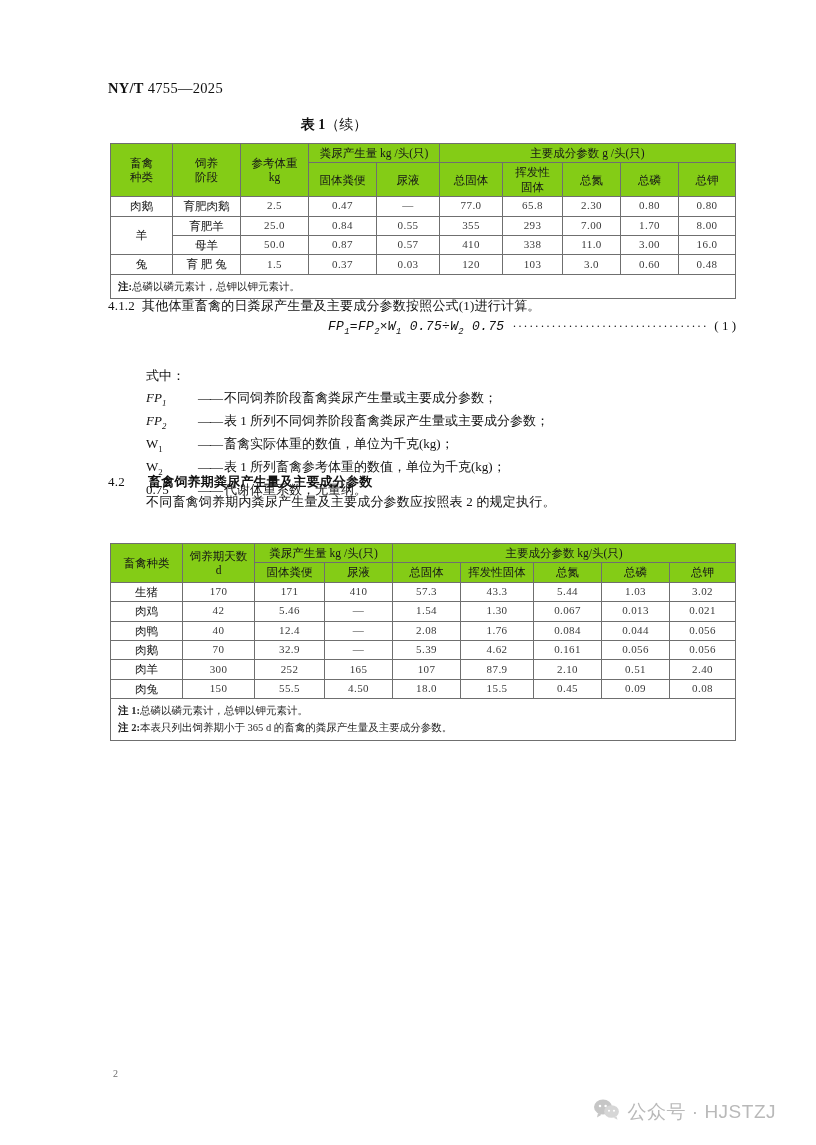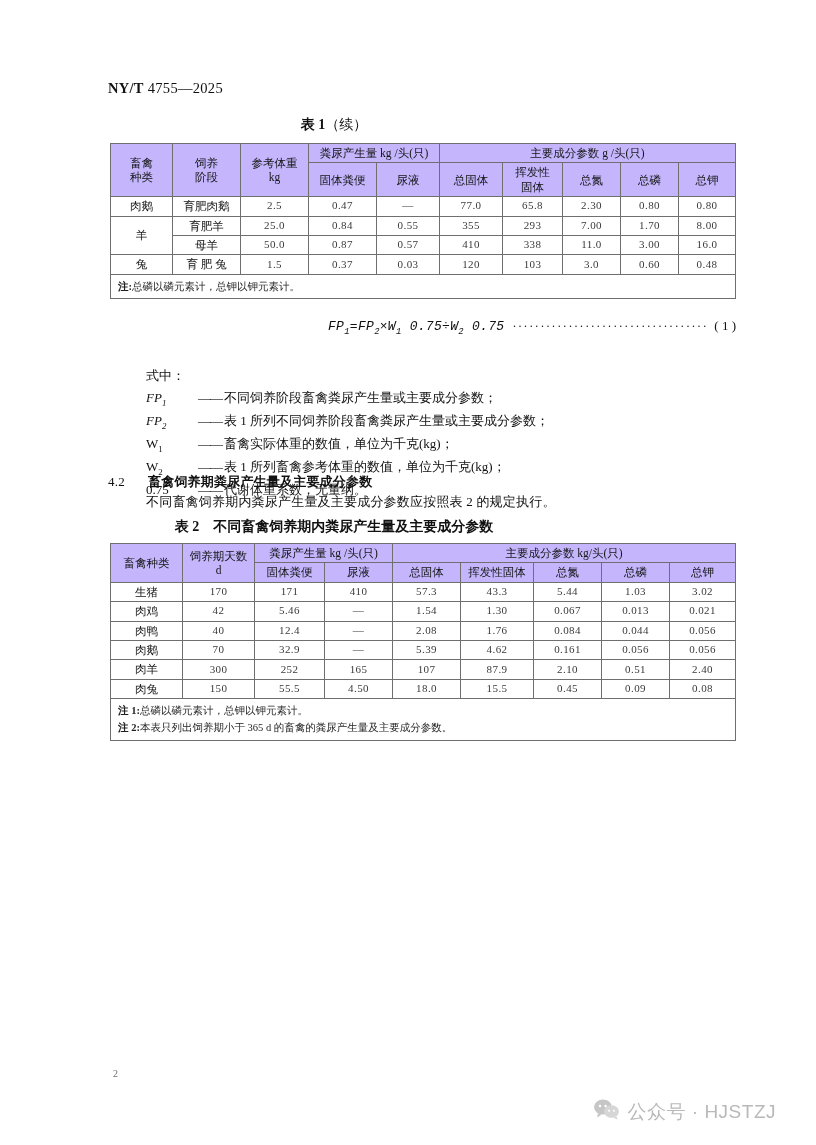--- a/index.html
+++ b/index.html
@@ -63,21 +63,21 @@
     font-weight: normal;
     line-height: 1.25;
   }
   .data-table th {
     font-size: 11.5px;
     color: #161616;
     font-weight: normal;
   }
   .data-table .hdr-top,
   .data-table .hdr-sub {
-    background: #c4b5fd;
+    background: #84cc16;
     margin-top: 27px;
   }
   .data-table .outer-top td,
   .data-table .outer-top th { border-top-width: 1px; }
   .data-table .rowlabel {
     font-size: 11.5px;
     color: #141414;
   }
   .data-table .numcell {
     font-family: "Liberation Serif", "DejaVu Serif", serif;
@@ -309,20 +309,23 @@
       </tbody>
     <tfoot>
       <tr>
         <td class="note-cell" colspan="10">
           <span class="note-lbl">注:</span><span>总磷以磷元素计，总钾以钾元素计。</span>
         </td>
       </tr>
     </tfoot>
   </table>
 
+  <div class="clause" id="clause-412">
+    <span class="clause-num">4.1.2</span><span>其他体重畜禽的日粪尿产生量及主要成分参数按照公式(1)进行计算。</span>
+  </div>
 
   <div class="formula-line">
     <span class="formula-spacer"></span>
     <span class="formula-expr">
       <span class="upr">FP</span><sub>1</sub><span>=</span><span class="upr">FP</span><sub>2</sub><span>×</span><span class="upr">W</span><sub>1</sub><span> 0.75</span><span>÷</span><span class="upr">W</span><sub>2</sub><span> 0.75</span>
     </span>
     <span class="formula-leader">································································</span>
     <span class="formula-num">( 1 )</span>
   </div>
 
@@ -355,23 +358,20 @@
           <span class="where-def">代谢体重系数，无量纲。</span>
         </div>
       </div>
   </div>
 
   <div class="clause" id="clause-42">
     <span class="clause-num wide">4.2</span><span class="clause-title-text">畜禽饲养期粪尿产生量及主要成分参数</span>
   </div>
   <div class="clause" id="para-42-body">不同畜禽饲养期内粪尿产生量及主要成分参数应按照表 2 的规定执行。</div>
 
-  <div class="table-caption" id="caption-table2">
-    <span>表 2</span><span>　不同畜禽饲养期内粪尿产生量及主要成分参数</span>
-  </div>
 
   <table class="data-table" id="table2">
     <colgroup>
       <col style="width:72px">
         <col style="width:72px">
       <col style="width:70px">
         <col style="width:68px">
       <col style="width:68px">
         <col style="width:73px">
         <col style="width:68px">

